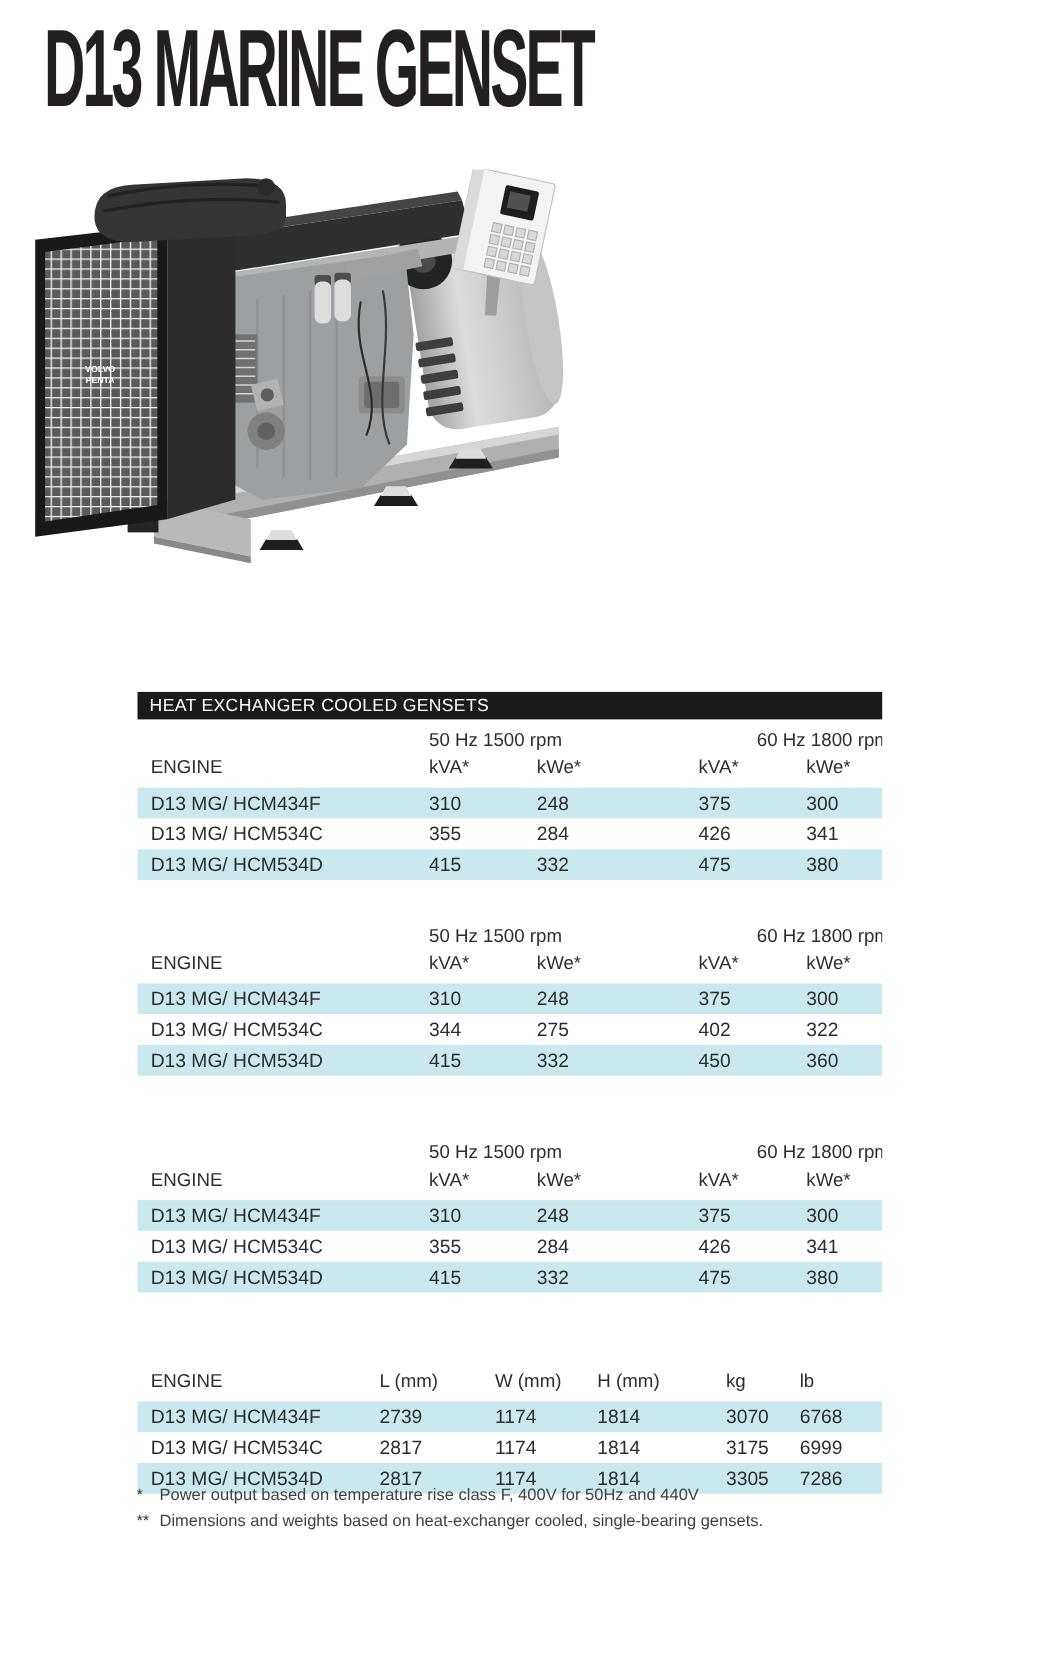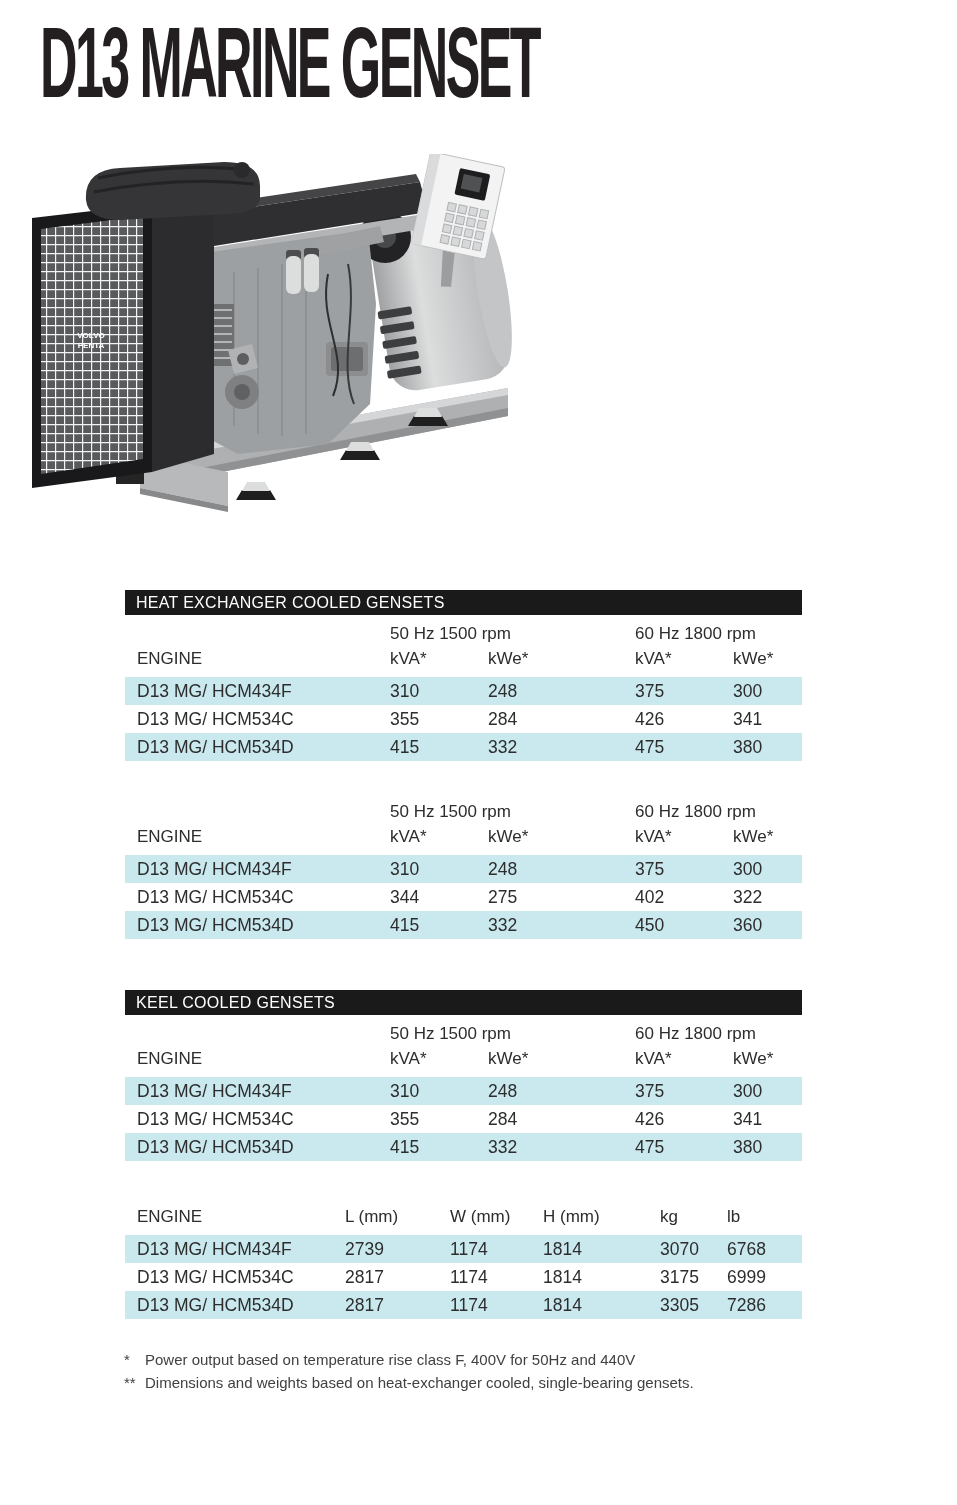--- a/index.html
+++ b/index.html
@@ -16,27 +16,27 @@
   }
   
   .photo{position:absolute;left:28px;top:154px;}
   
   .desc{position:absolute;left:525px;top:198px;width:380px;
         font-size:19.5px;line-height:29px;color:var(--descc,#58595b);}
   .desc-p{width:358px;}
   .spec-row{display:flex;margin-top:15px;}
   .spec-label{width:192px;flex:0 0 192px;}
   
-  .tbl{position:absolute;left:125px;width:737px;}
+  .tbl{position:absolute;left:125px;width:737px;margin-top:39px;}
   .bar{height:25px;line-height:25px;background:var(--barbg,#1a1a1a);
        color:var(--bartx,#ffffff);font-size:16px;padding-left:11px;
        letter-spacing:.3px;box-sizing:border-box;}
   .grow{display:grid;grid-template-columns:265px 245px 227px;height:22px;
         margin-top:7px;align-items:end;font-size:17px;}
-  .g1{grid-column:2;} .g2{grid-column:3;}
+  .g1{grid-column:2;} .g2{grid-column:3;text-align:center;}
   .crow{display:grid;height:25px;align-items:end;padding-bottom:8px;font-size:17px;}
   .trow{display:grid;height:28px;align-items:center;font-size:17.5px;}
   .trow.hl{background:var(--hl,#c9e9ef);}
   .pgrid{grid-template-columns:265px 98px 147px 98px 129px;}
   .dgrid{grid-template-columns:220px 105px 93px 117px 67px 135px;}
   .crow span:first-child,.trow span:first-child{padding-left:12px;}
   .dims .crow{height:27px;margin-top:2px;}
   
   .footnotes{position:absolute;left:124px;top:1349px;width:740px;
              font-size:15px;line-height:22.5px;color:#414042;}
@@ -264,21 +264,20 @@
           <span>D13 MG/ HCM534D</span>
           <span>415</span>
           <span>332</span>
           <span>450</span>
           <span>360</span>
         </div>
       </div>
   </div>
 
   <div class="tbl ptable" style="top:990px">
-    <div class="bar">KEEL COOLED GENSETS</div>
     <div class="grow">
       <span class="g1">50 Hz 1500 rpm</span>
       <span class="g2">60 Hz 1800 rpm</span>
     </div>
     <div class="crow pgrid">
       <span>ENGINE</span>
       <span>kVA*</span>
       <span>kWe*</span>
       <span>kVA*</span>
       <span>kWe*</span>

